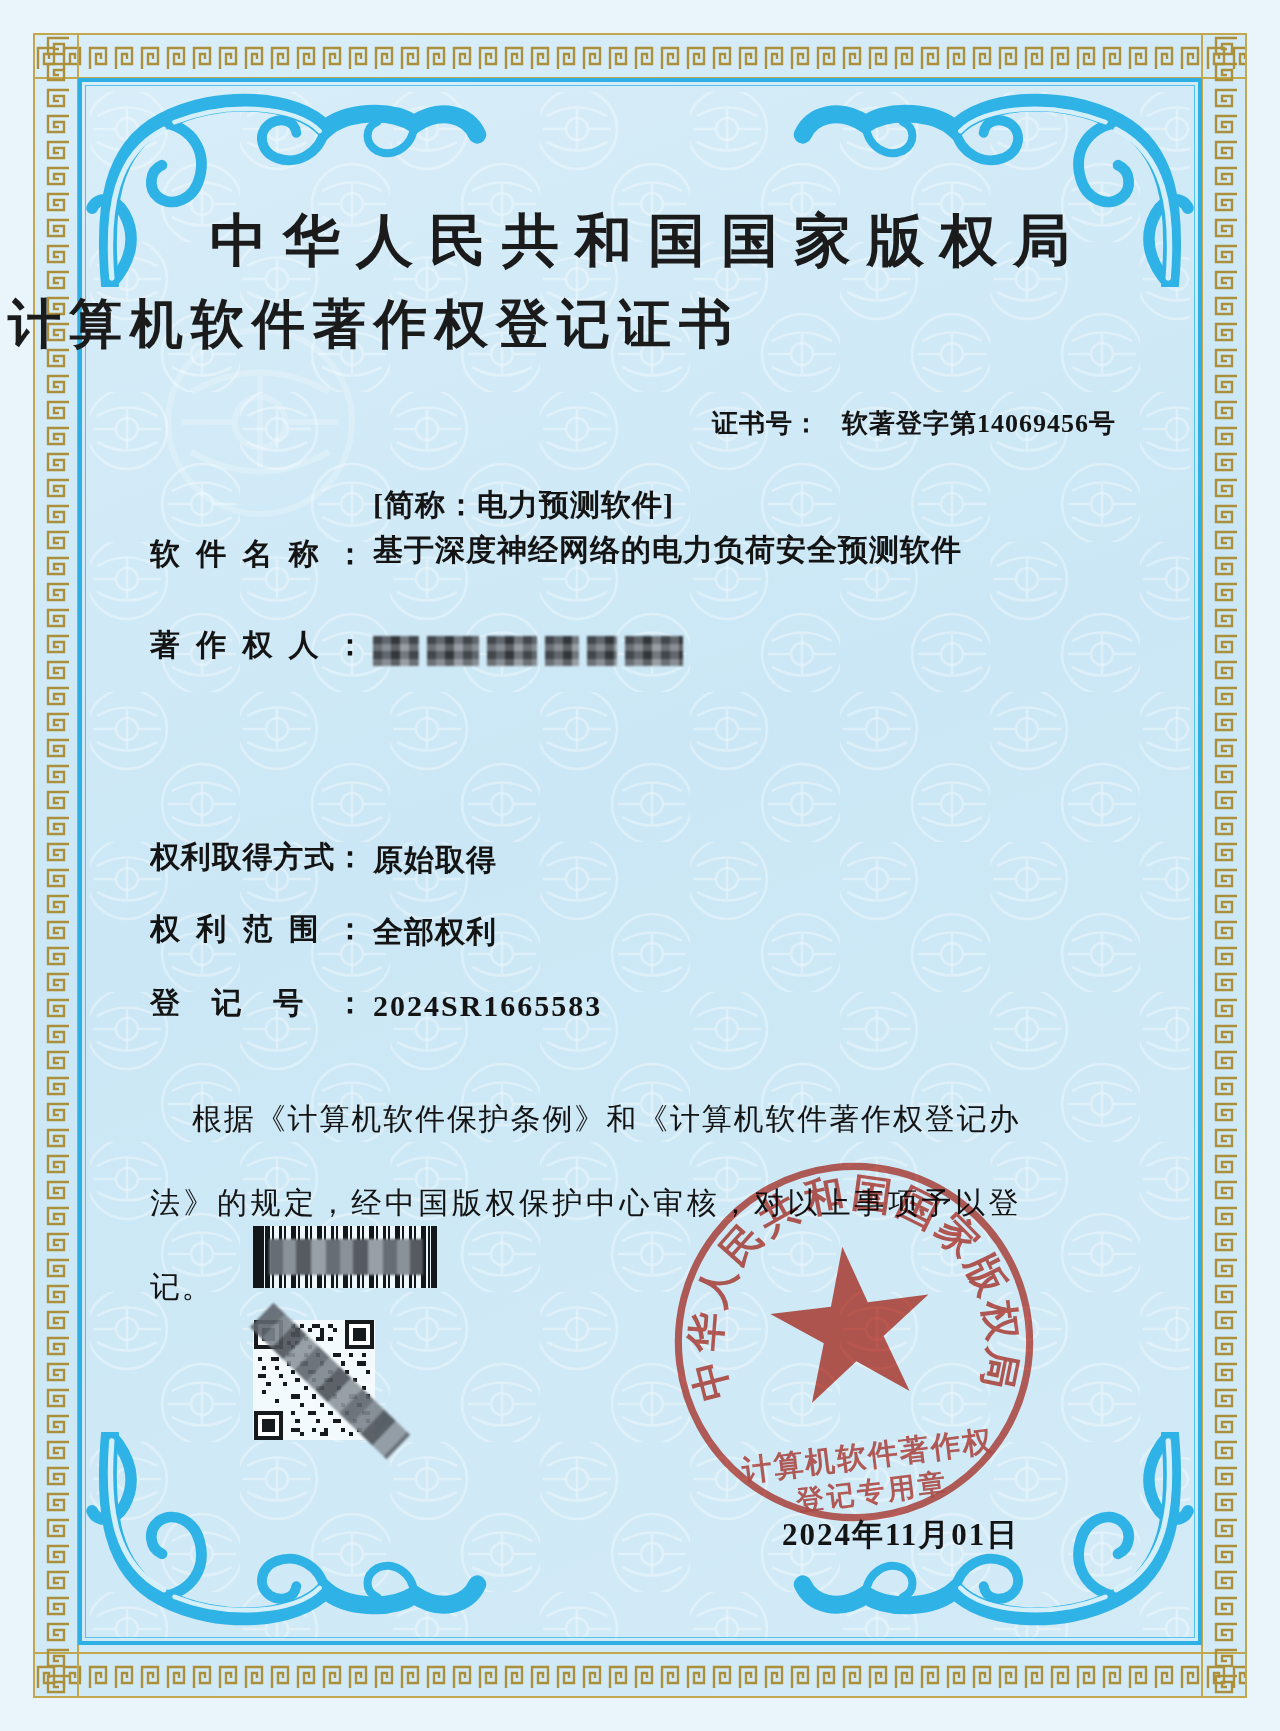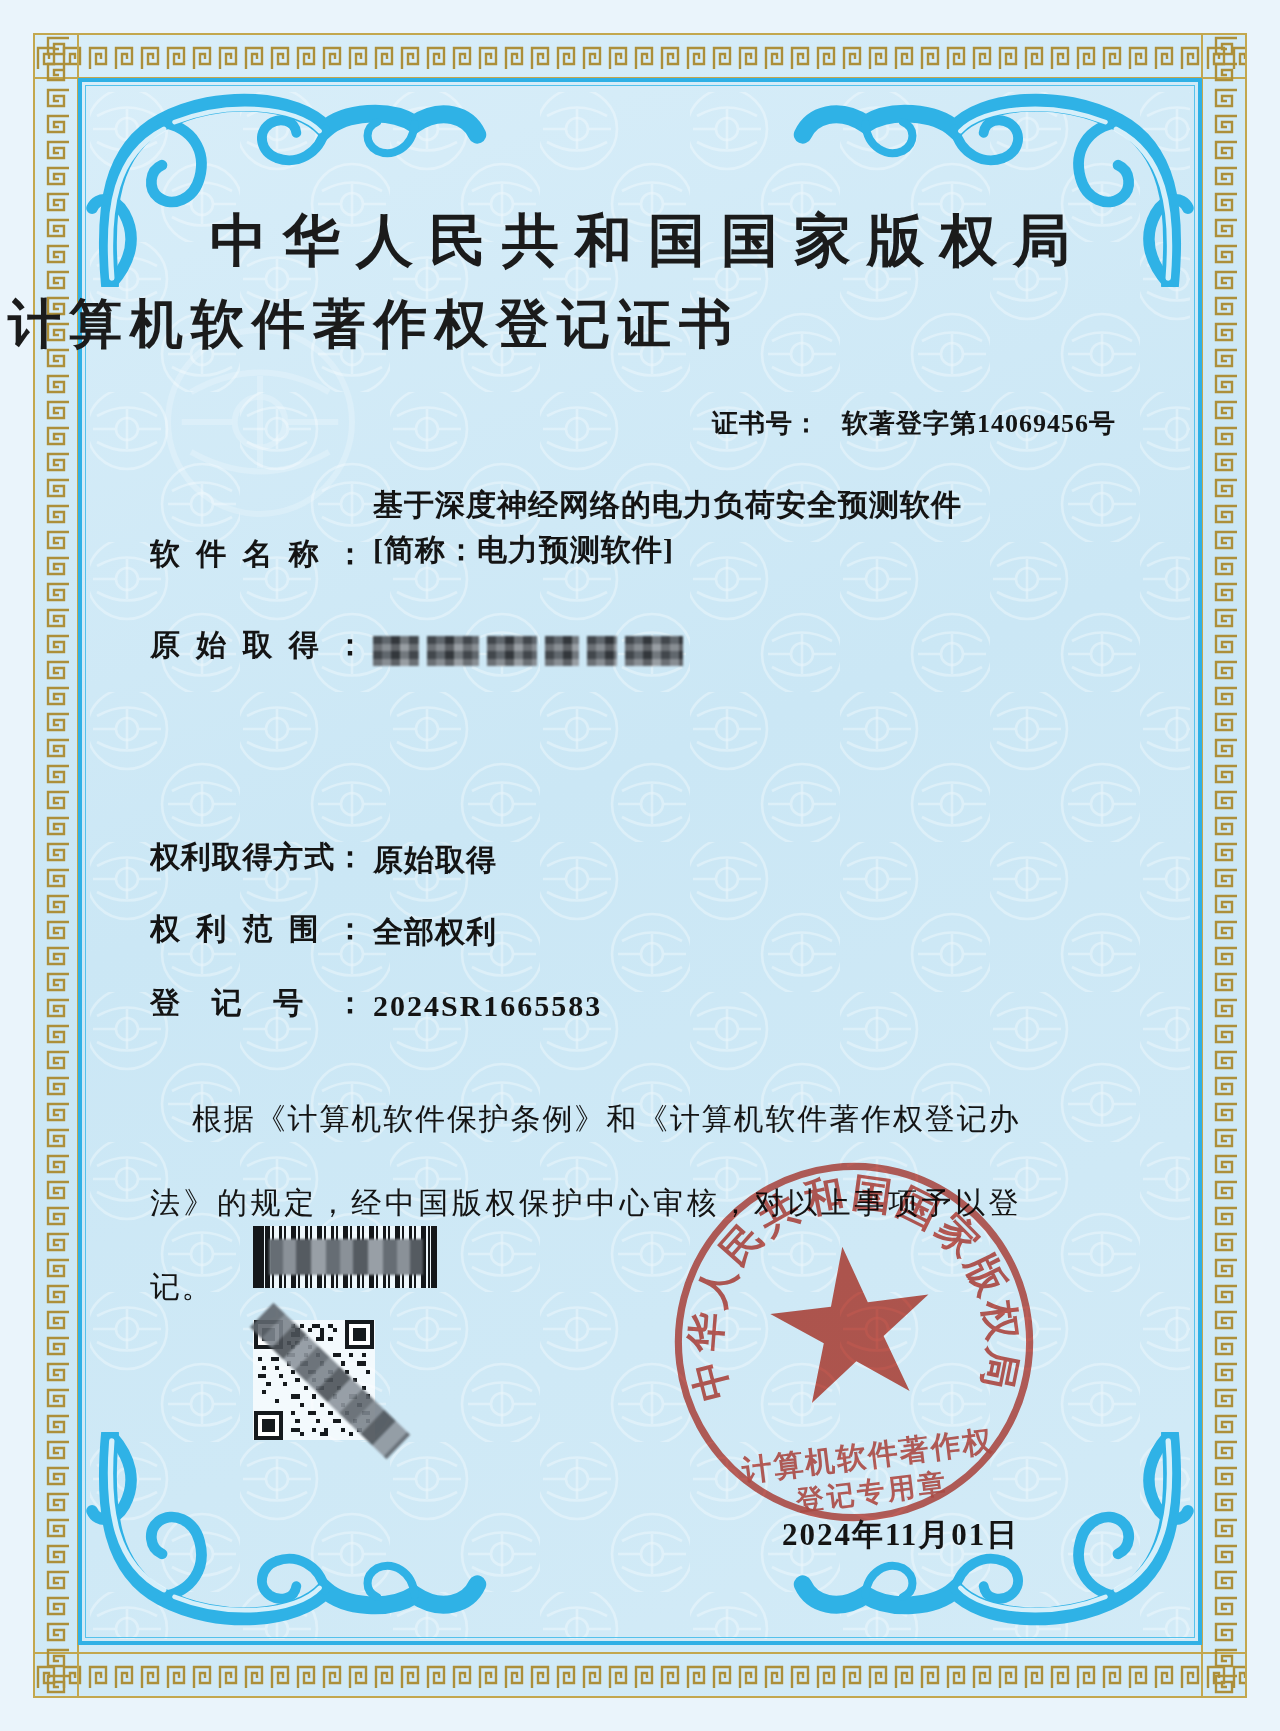--- a/index.html
+++ b/index.html
@@ -154,27 +154,27 @@
   <div class="title1">中华人民共和国国家版权局</div>
   <div class="title2">计算机软件著作权登记证书</div>
 
   <div class="certno">
     <span class="lbl">证书号：</span><span>软著登字第14069456号</span>
   </div>
 
   <div class="frow" style="top:486px;">
     <span class="flabel">软件名称：</span>
     <span class="fval">
+      <div class="ln">[简称：电力预测软件]</div>
       <div class="ln">基于深度神经网络的电力负荷安全预测软件</div>
-      <div class="ln">[简称：电力预测软件]</div>
     </span>
   </div>
 
   <div class="frow" style="top:626px;">
-    <span class="flabel">原始取得：</span>
+    <span class="flabel">著作权人：</span>
     <span class="redacted">
       <i style="width:46px"></i>
         <i style="width:52px"></i>
         <i style="width:50px"></i>
         <i style="width:34px"></i>
         <i style="width:30px"></i>
         <i style="width:58px"></i>
     </span>
   </div>
 

